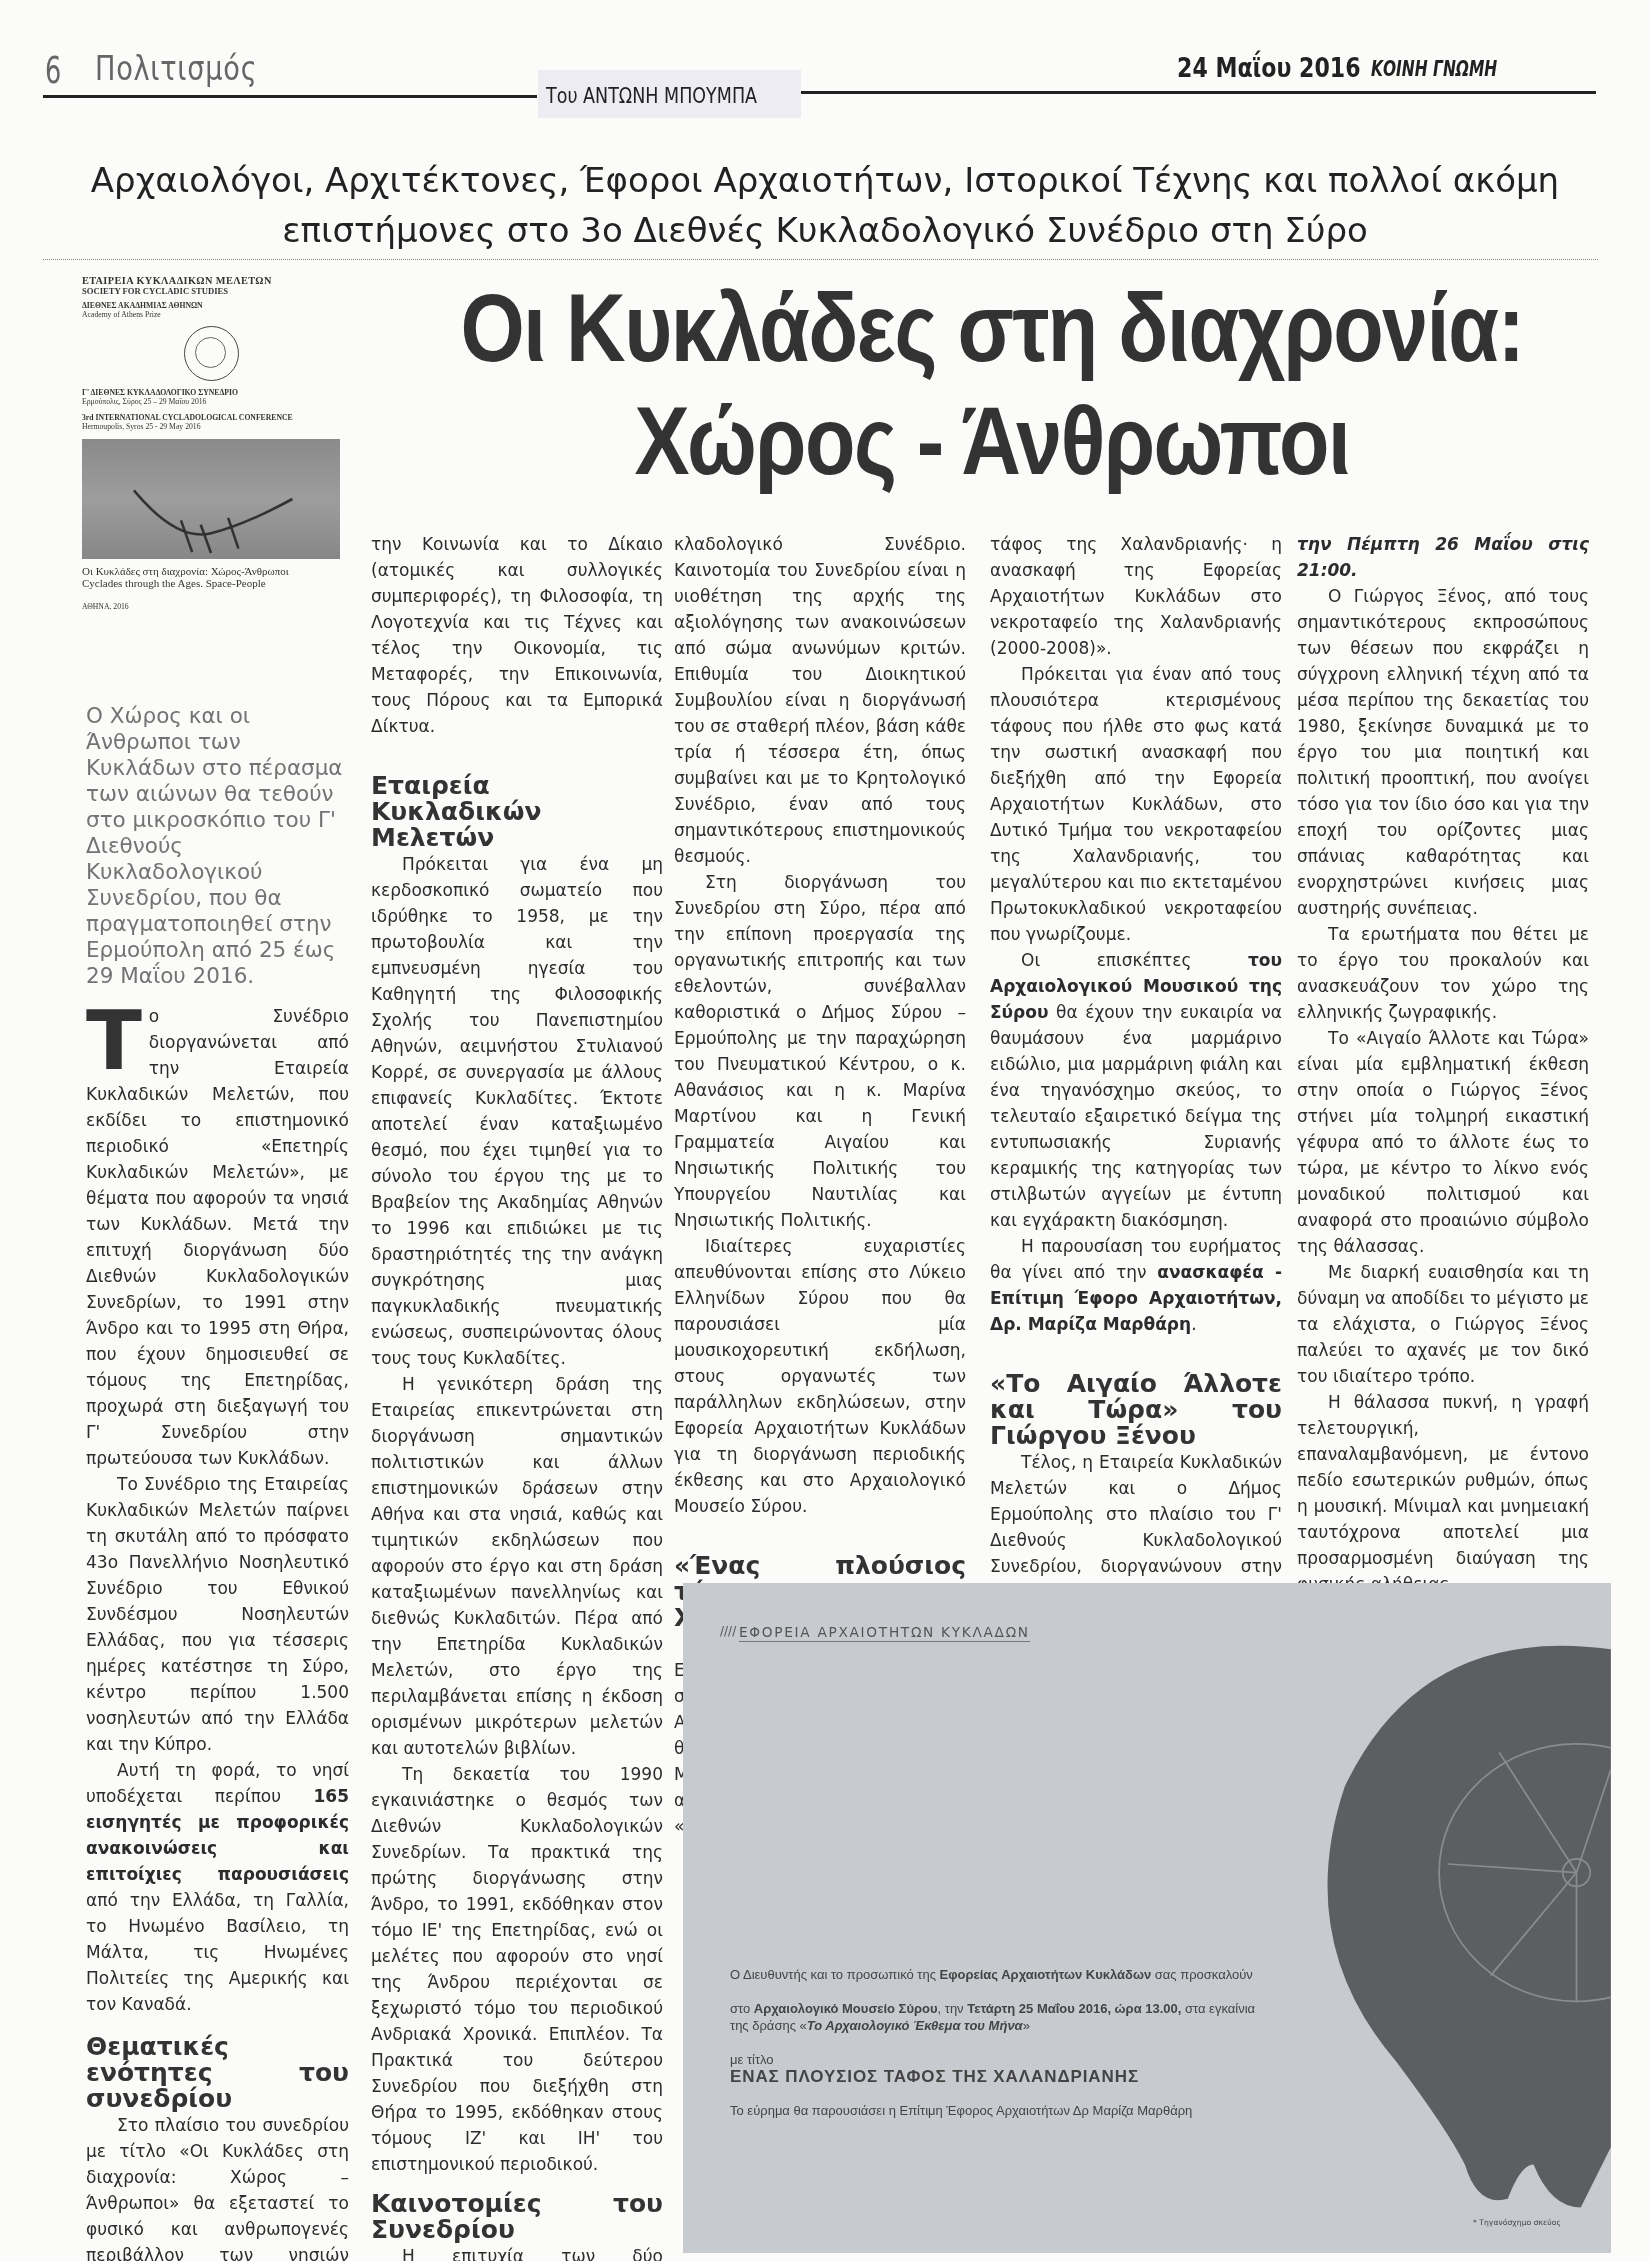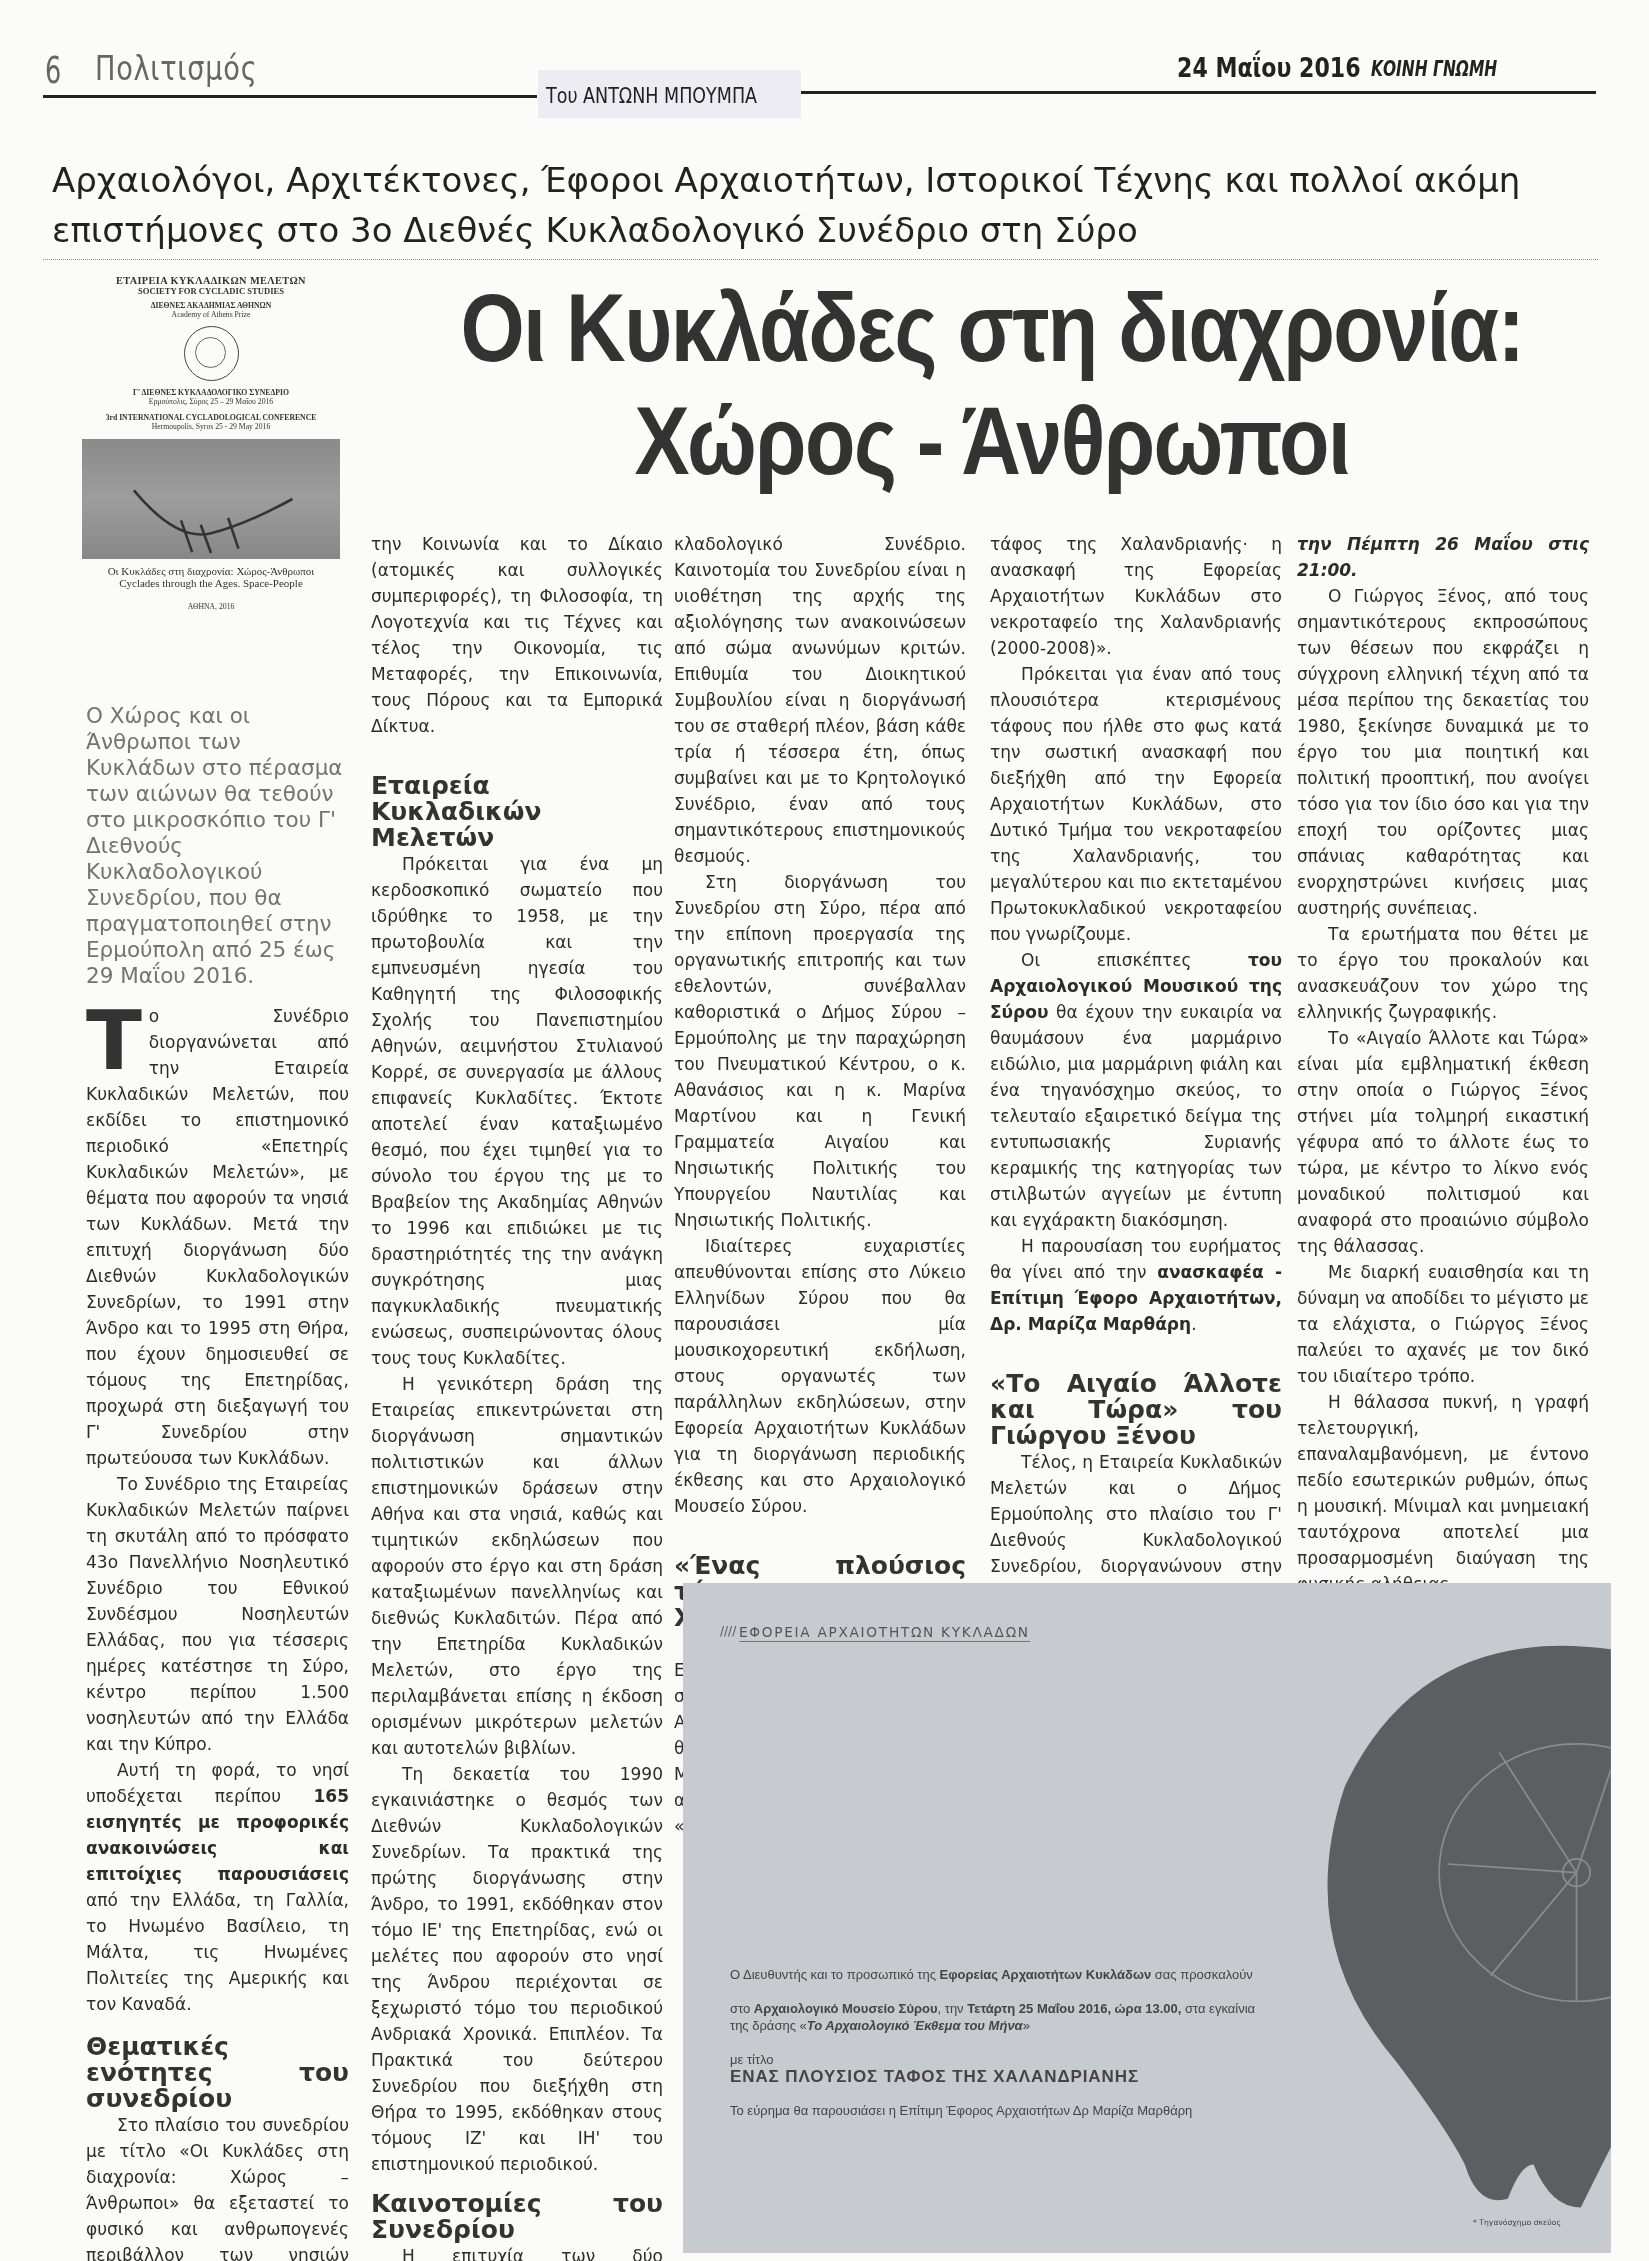--- a/index.html
+++ b/index.html
@@ -10,28 +10,28 @@
   
   #page-num { left:45px; top:48px; font-family:"DejaVu Sans Condensed","DejaVu Sans",sans-serif; font-size:38px; color:#666; transform:scaleX(0.75); transform-origin:left; }
   #section { left:95px; top:48px; font-size:34px; color:#666; letter-spacing:0.9px; transform:scaleX(0.8); transform-origin:left; }
   #hdr-date { left:1177px; top:53px; font-size:26px; font-weight:bold; color:#222; transform:scaleX(0.85); transform-origin:left; }
   #hdr-paper { left:1371px; top:57px; font-size:20.6px; font-weight:bold; font-style:italic; color:#222; transform:scaleX(0.75); transform-origin:left; }
   #hdr-rule-l { left:43px; top:95px; width:494px; height:2.6px; background:#222; }
   #hdr-rule-r { left:801px; top:91px; width:795px; height:2.6px; background:#222; }
   #byline-box { left:538px; top:70px; width:263px; height:48px; background:#ececf2; }
   #byline { left:546px; top:84px; font-size:20.6px; color:#222; white-space:nowrap; transform:scaleX(0.85); transform-origin:left; }
 
-  #kicker { left:52px; top:155px; width:1546px; text-align:left; font-size:34px; line-height:50px; color:#222; }
+  #kicker { left:52px; top:155px; width:1546px; text-align:center; font-size:34px; line-height:50px; color:#222; }
   #kicker-rule { left:43px; top:259px; width:1555px; height:0; border-top:1.7px dotted #888; }
 
   #headline { left:365px; top:271px; width:1254px; text-align:center; font-family:"Liberation Sans", sans-serif; font-weight:bold;
               font-size:96px; line-height:113px; color:#333; letter-spacing:-1.7px; transform:scaleX(0.86); }
 
   
-  #poster { left:82px; top:275px; width:258px; height:387px; text-align:center; font-family:"Liberation Serif", serif; color:#333; }
+  #poster { left:82px; top:275px; width:258px; height:387px; font-family:"Liberation Serif", serif; color:#333; }
   .p1 { font-size:10.3px; font-weight:bold; letter-spacing:0.4px; }
   .p2 { font-size:8.6px; font-weight:bold; }
   .p3 { font-size:7.7px; }
   .pc { font-size:11px; }
   #seal { width:53px; height:53px; border:1.7px solid #444; border-radius:50%; margin:6.9px auto; position:relative; }
   #seal::after { content:""; position:absolute; left:10.3px; top:10.3px; width:29px; height:29px; border:0.9px solid #666; border-radius:50%; }
   #poster-art { width:258px; height:120px; margin:8.6px auto 5.2px; background:linear-gradient(180deg,#8a8a8a,#9d9d9d 50%,#878787); }
 
   
   #lede { left:86px; top:703px; width:258px; font-size:21.5px; line-height:26px; color:#737373; }

